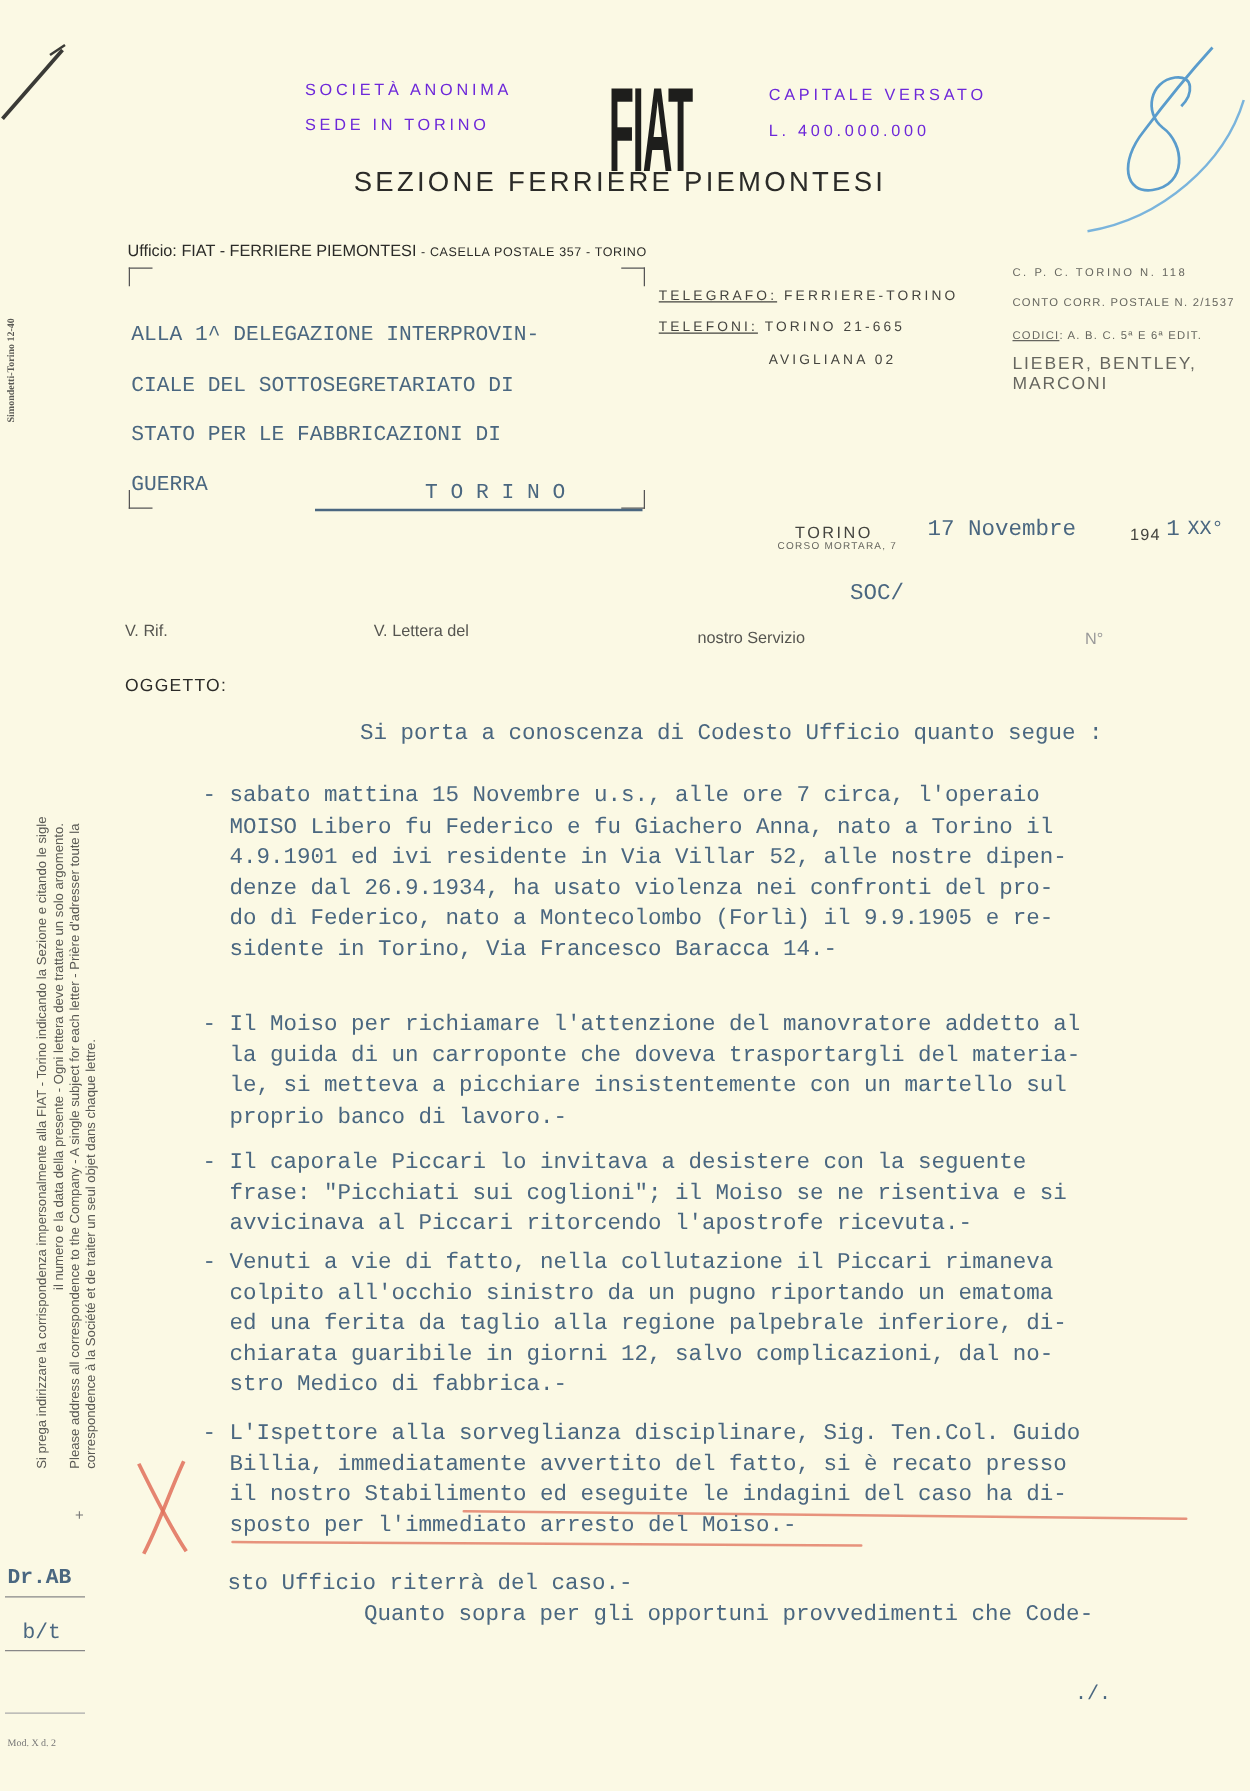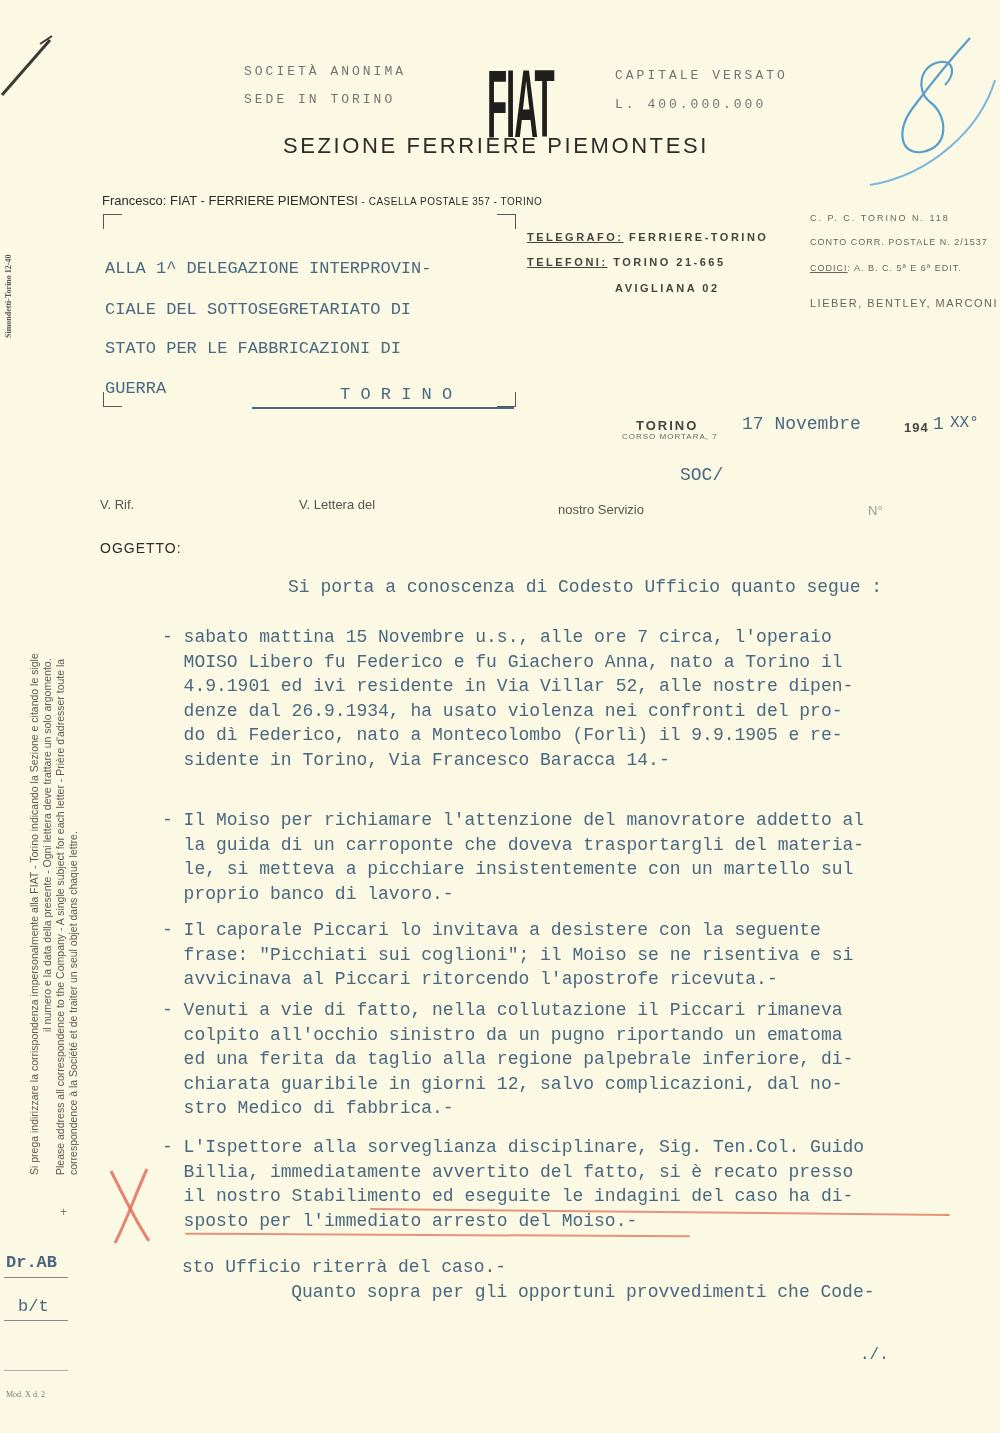--- a/index.html
+++ b/index.html
@@ -3,33 +3,33 @@
 <meta charset="utf-8">
 <style>
   html, body { margin: 0; padding: 0; }
   body {
     width: 1000px; height: 1433px; position: relative; overflow: hidden;
     background: #fbf9e4;
     font-family: "Liberation Sans", sans-serif;
     color: #3a3a36;
   }
   .abs { position: absolute; }
-  .lh-caps { font-family: Liberation Mono, monospace; letter-spacing: 3px; font-size: 13px; color: #737373; }
+  .lh-caps { font-family: Liberation Sans, sans-serif; letter-spacing: 3px; font-size: 13px; color: #6d28d9; }
   .logo {
     left: 487px; top: 28px; width: 58px; height: 96px;
     font-family: "Liberation Sans", sans-serif; font-weight: bold;
     font-size: 60px; line-height: 96px; color: #1e1e1c;
     transform: scaleX(0.55) scaleY(1.6); transform-origin: left top;
     letter-spacing: -2px;
   }
   .sezione { left: 283px; top: 133px; font-size: 22px; font-weight: normal; letter-spacing: 2.6px; color: #2b2b28; }
   .mittente { left: 102px; top: 193px; font-size: 13px; color: #2b2b28; }
   .mittente .small { font-size: 10px; letter-spacing: 0.5px; }
   .small-caps { font-size: 10px; letter-spacing: 2px; color: #66665f; }
-  .contact { font-size: 11px; letter-spacing: 2.5px; color: #44443f; font-weight: bold; }
+  .contact { font-size: 11px; letter-spacing: 2.5px; color: #44443f; }
   .contact u { text-decoration: underline; }
   .typed {
     font-family: "Liberation Mono", "DejaVu Sans Mono", monospace;
     color: #4a6780; font-size: 18px; white-space: pre;
   }
   .addr .typed { font-size: 17px; }
   .bracket { border-color: #555; border-style: solid; }
   .form-label { font-size: 13px; color: #555550; margin-top: 30px; }
   .para { position: absolute; left: 162px; }
   .para .typed { display: block; line-height: 24.5px; }
@@ -53,41 +53,41 @@
 <div class="abs lh-caps" style="left:615px;top:68px">CAPITALE VERSATO</div>
 <div class="abs lh-caps" style="left:615px;top:97px">L. 400.000.000</div>
 <div class="abs sezione">SEZIONE FERRIERE PIEMONTESI</div>
 
 <svg class="abs" style="left:860px;top:30px" width="140" height="170">
   <path d="M110 8 C90 30, 70 55, 55 75 C35 100, 40 125, 62 122 C90 118, 88 85, 70 72 C55 60, 60 35, 80 32 C95 30, 95 45, 85 55" stroke="#5a9ccc" stroke-width="2.2" fill="none"></path>
   <path d="M135 50 C120 100, 70 145, 10 155" stroke="#7ab4dc" stroke-width="2" fill="none"></path>
 </svg>
 
 <div class="abs mittente">
-  <span>Francesco:</span>
+  <span>Ufficio:</span>
   <span>FIAT - FERRIERE PIEMONTESI</span>
   <span class="small">- CASELLA POSTALE 357 - TORINO</span>
 </div>
 
 <div class="abs contact" style="left:527px;top:231px">
   <u>TELEGRAFO:</u>
   <span>FERRIERE-TORINO</span>
 </div>
 <div class="abs contact" style="left:527px;top:256px">
   <u>TELEFONI:</u>
   <span>TORINO 21-665</span>
 </div>
 <div class="abs contact" style="left:615px;top:282px">AVIGLIANA 02</div>
 
 <div class="abs small-caps" style="left:810px;top:213px;font-size:9px">C. P. C. TORINO N. 118</div>
 <div class="abs small-caps" style="left:810px;top:237px;font-size:9px;letter-spacing:1px">CONTO CORR. POSTALE N. 2/1537</div>
 <div class="abs small-caps" style="left:810px;top:263px;font-size:9px;letter-spacing:1px">
   <u>CODICI</u><span>: A. B. C. 5ª E 6ª EDIT.</span>
 </div>
-<div class="abs small-caps" style="left:810px;top:297px;font-size:11px;letter-spacing:1.5px">LIEBER, BENTLEY, MARCONI</div>
+<div class="abs small-caps" style="left:810px;top:282px;font-size:14px;letter-spacing:1.5px">LIEBER, BENTLEY, MARCONI</div>
 
 <div class="abs bracket" style="left:103px;top:214px;width:18px;height:14px;border-width:1px 0 0 1px"></div>
 <div class="abs bracket" style="left:497px;top:214px;width:18px;height:14px;border-width:1px 1px 0 0"></div>
 <div class="abs bracket" style="left:103px;top:392px;width:18px;height:14px;border-width:0 0 1px 1px"></div>
 <div class="abs bracket" style="left:497px;top:392px;width:18px;height:14px;border-width:0 1px 1px 0"></div>
 
 <div class="addr">
   <div class="abs typed" style="left:105px;top:259px">ALLA 1^ DELEGAZIONE INTERPROVIN-</div>
   <div class="abs typed" style="left:105px;top:300px">CIALE DEL SOTTOSEGRETARIATO DI</div>
   <div class="abs typed" style="left:105px;top:339px">STATO PER LE FABBRICAZIONI DI</div>

